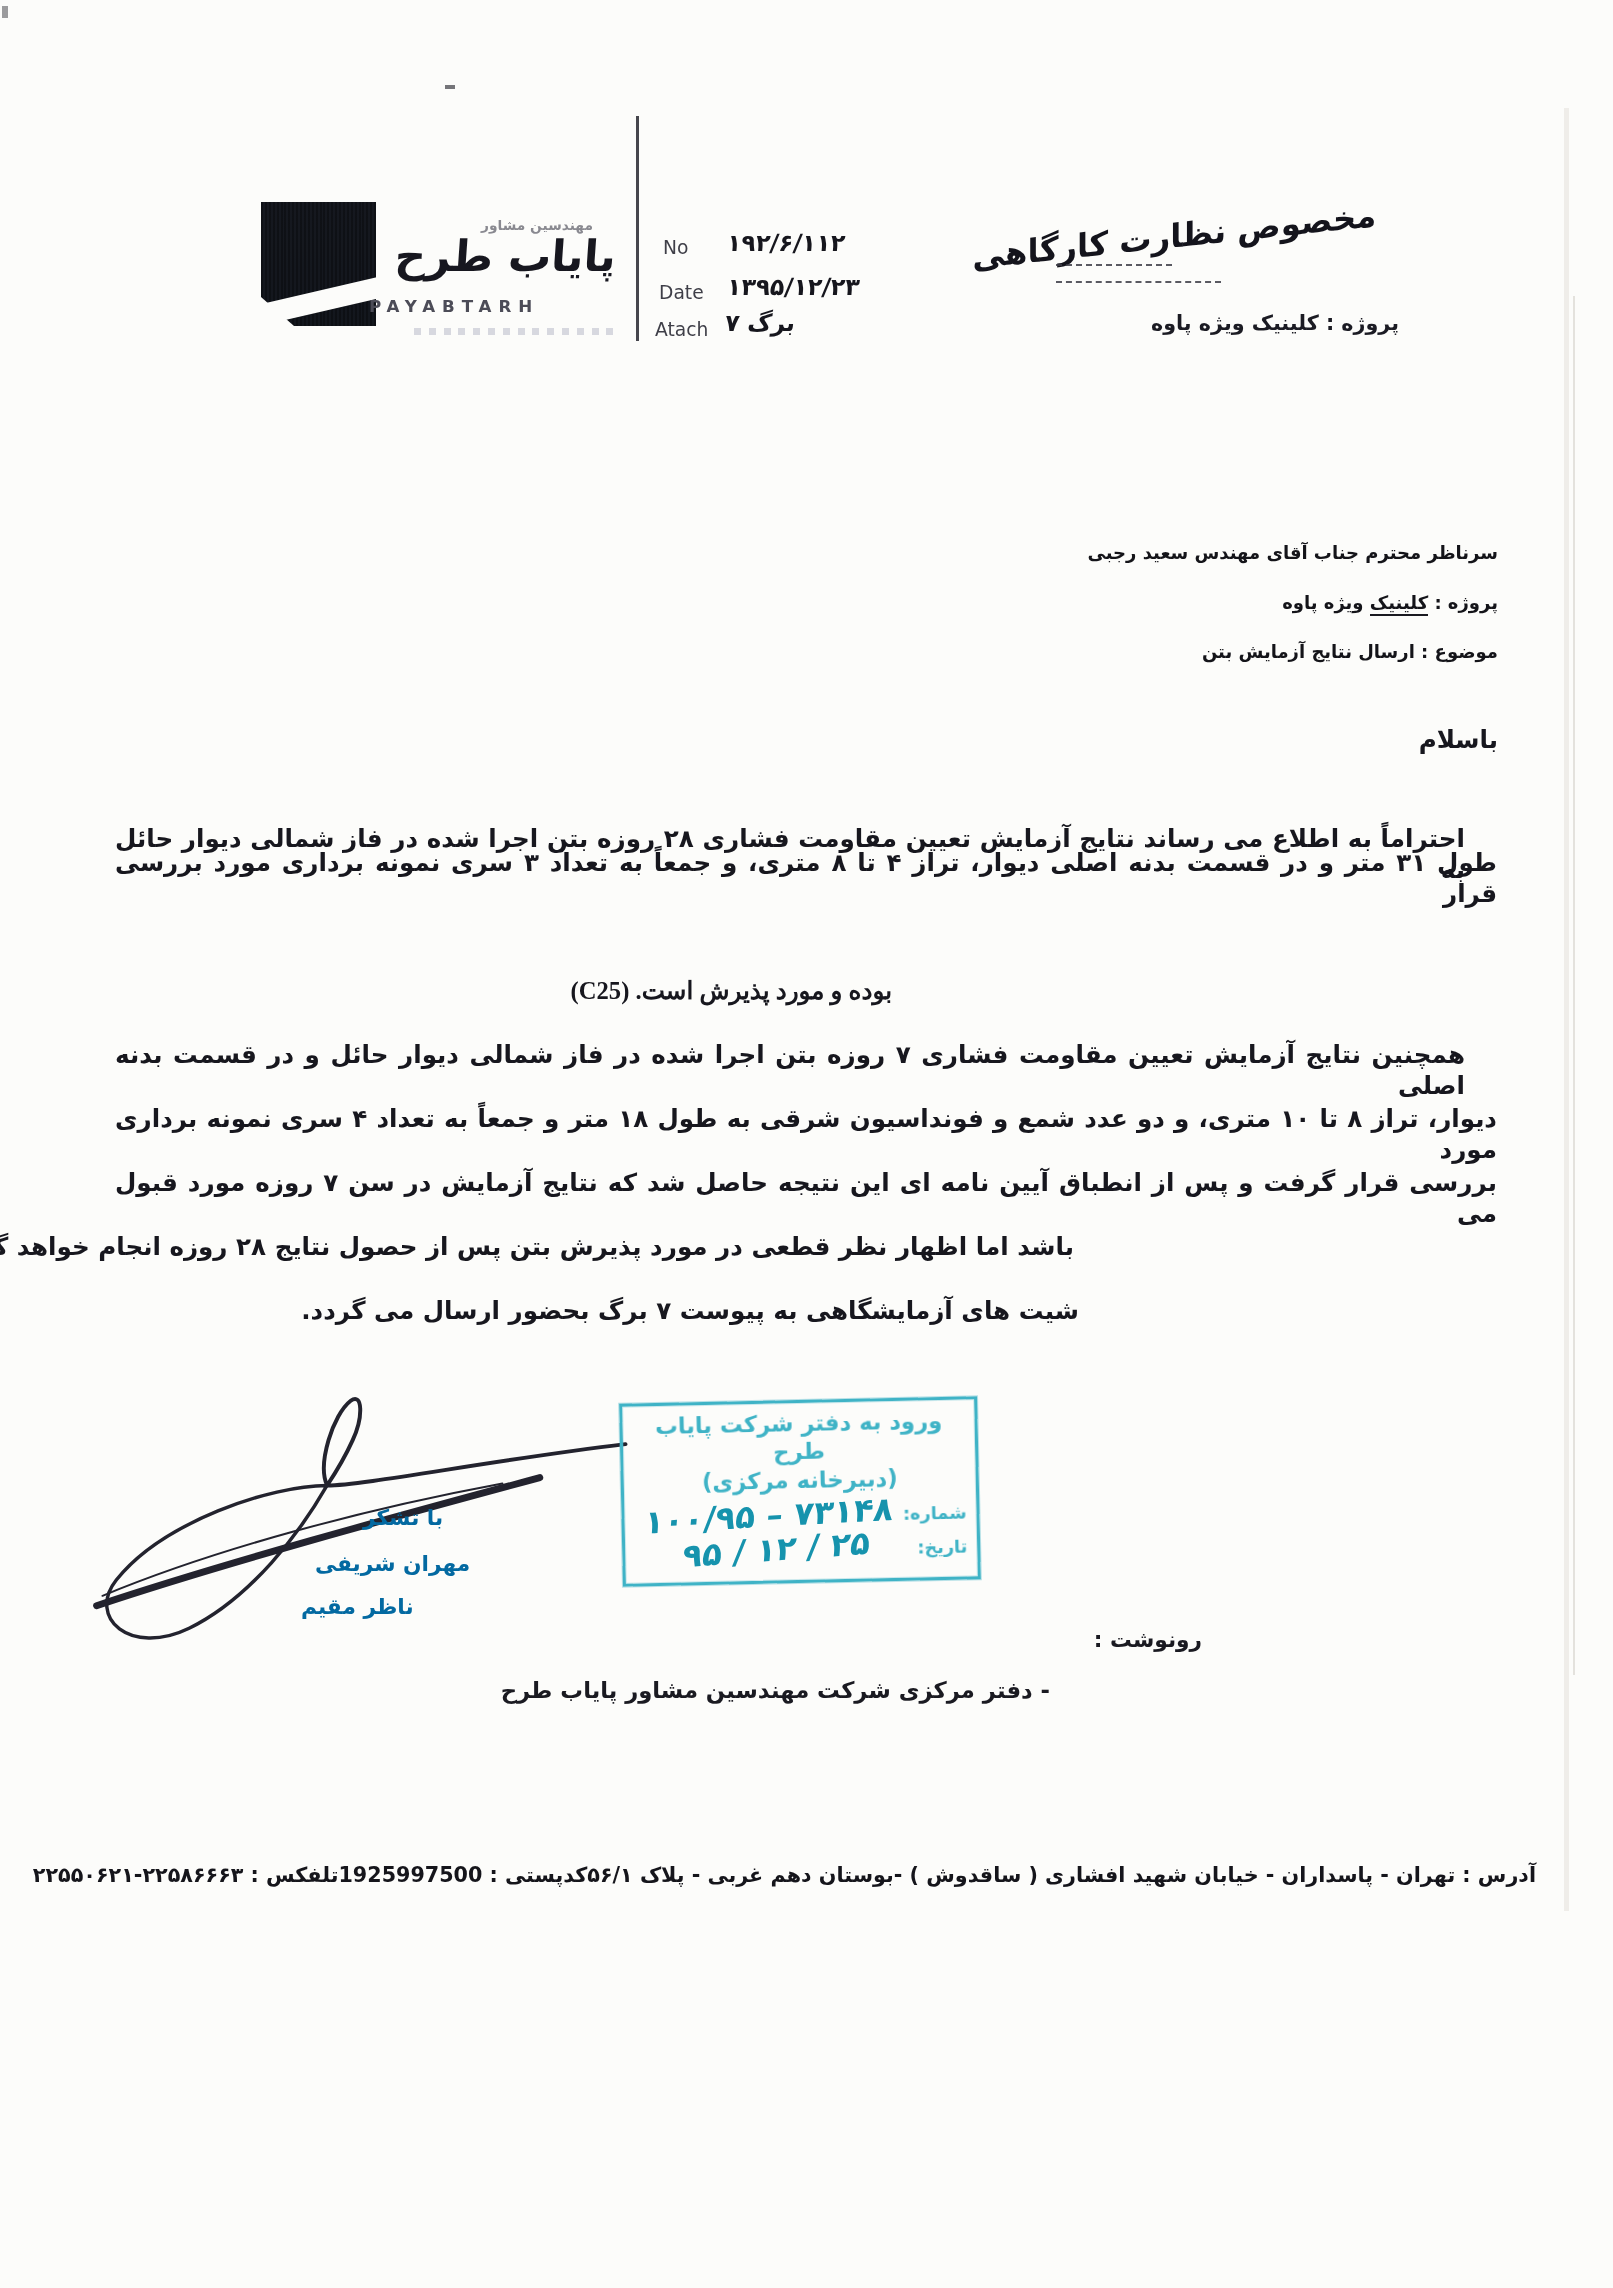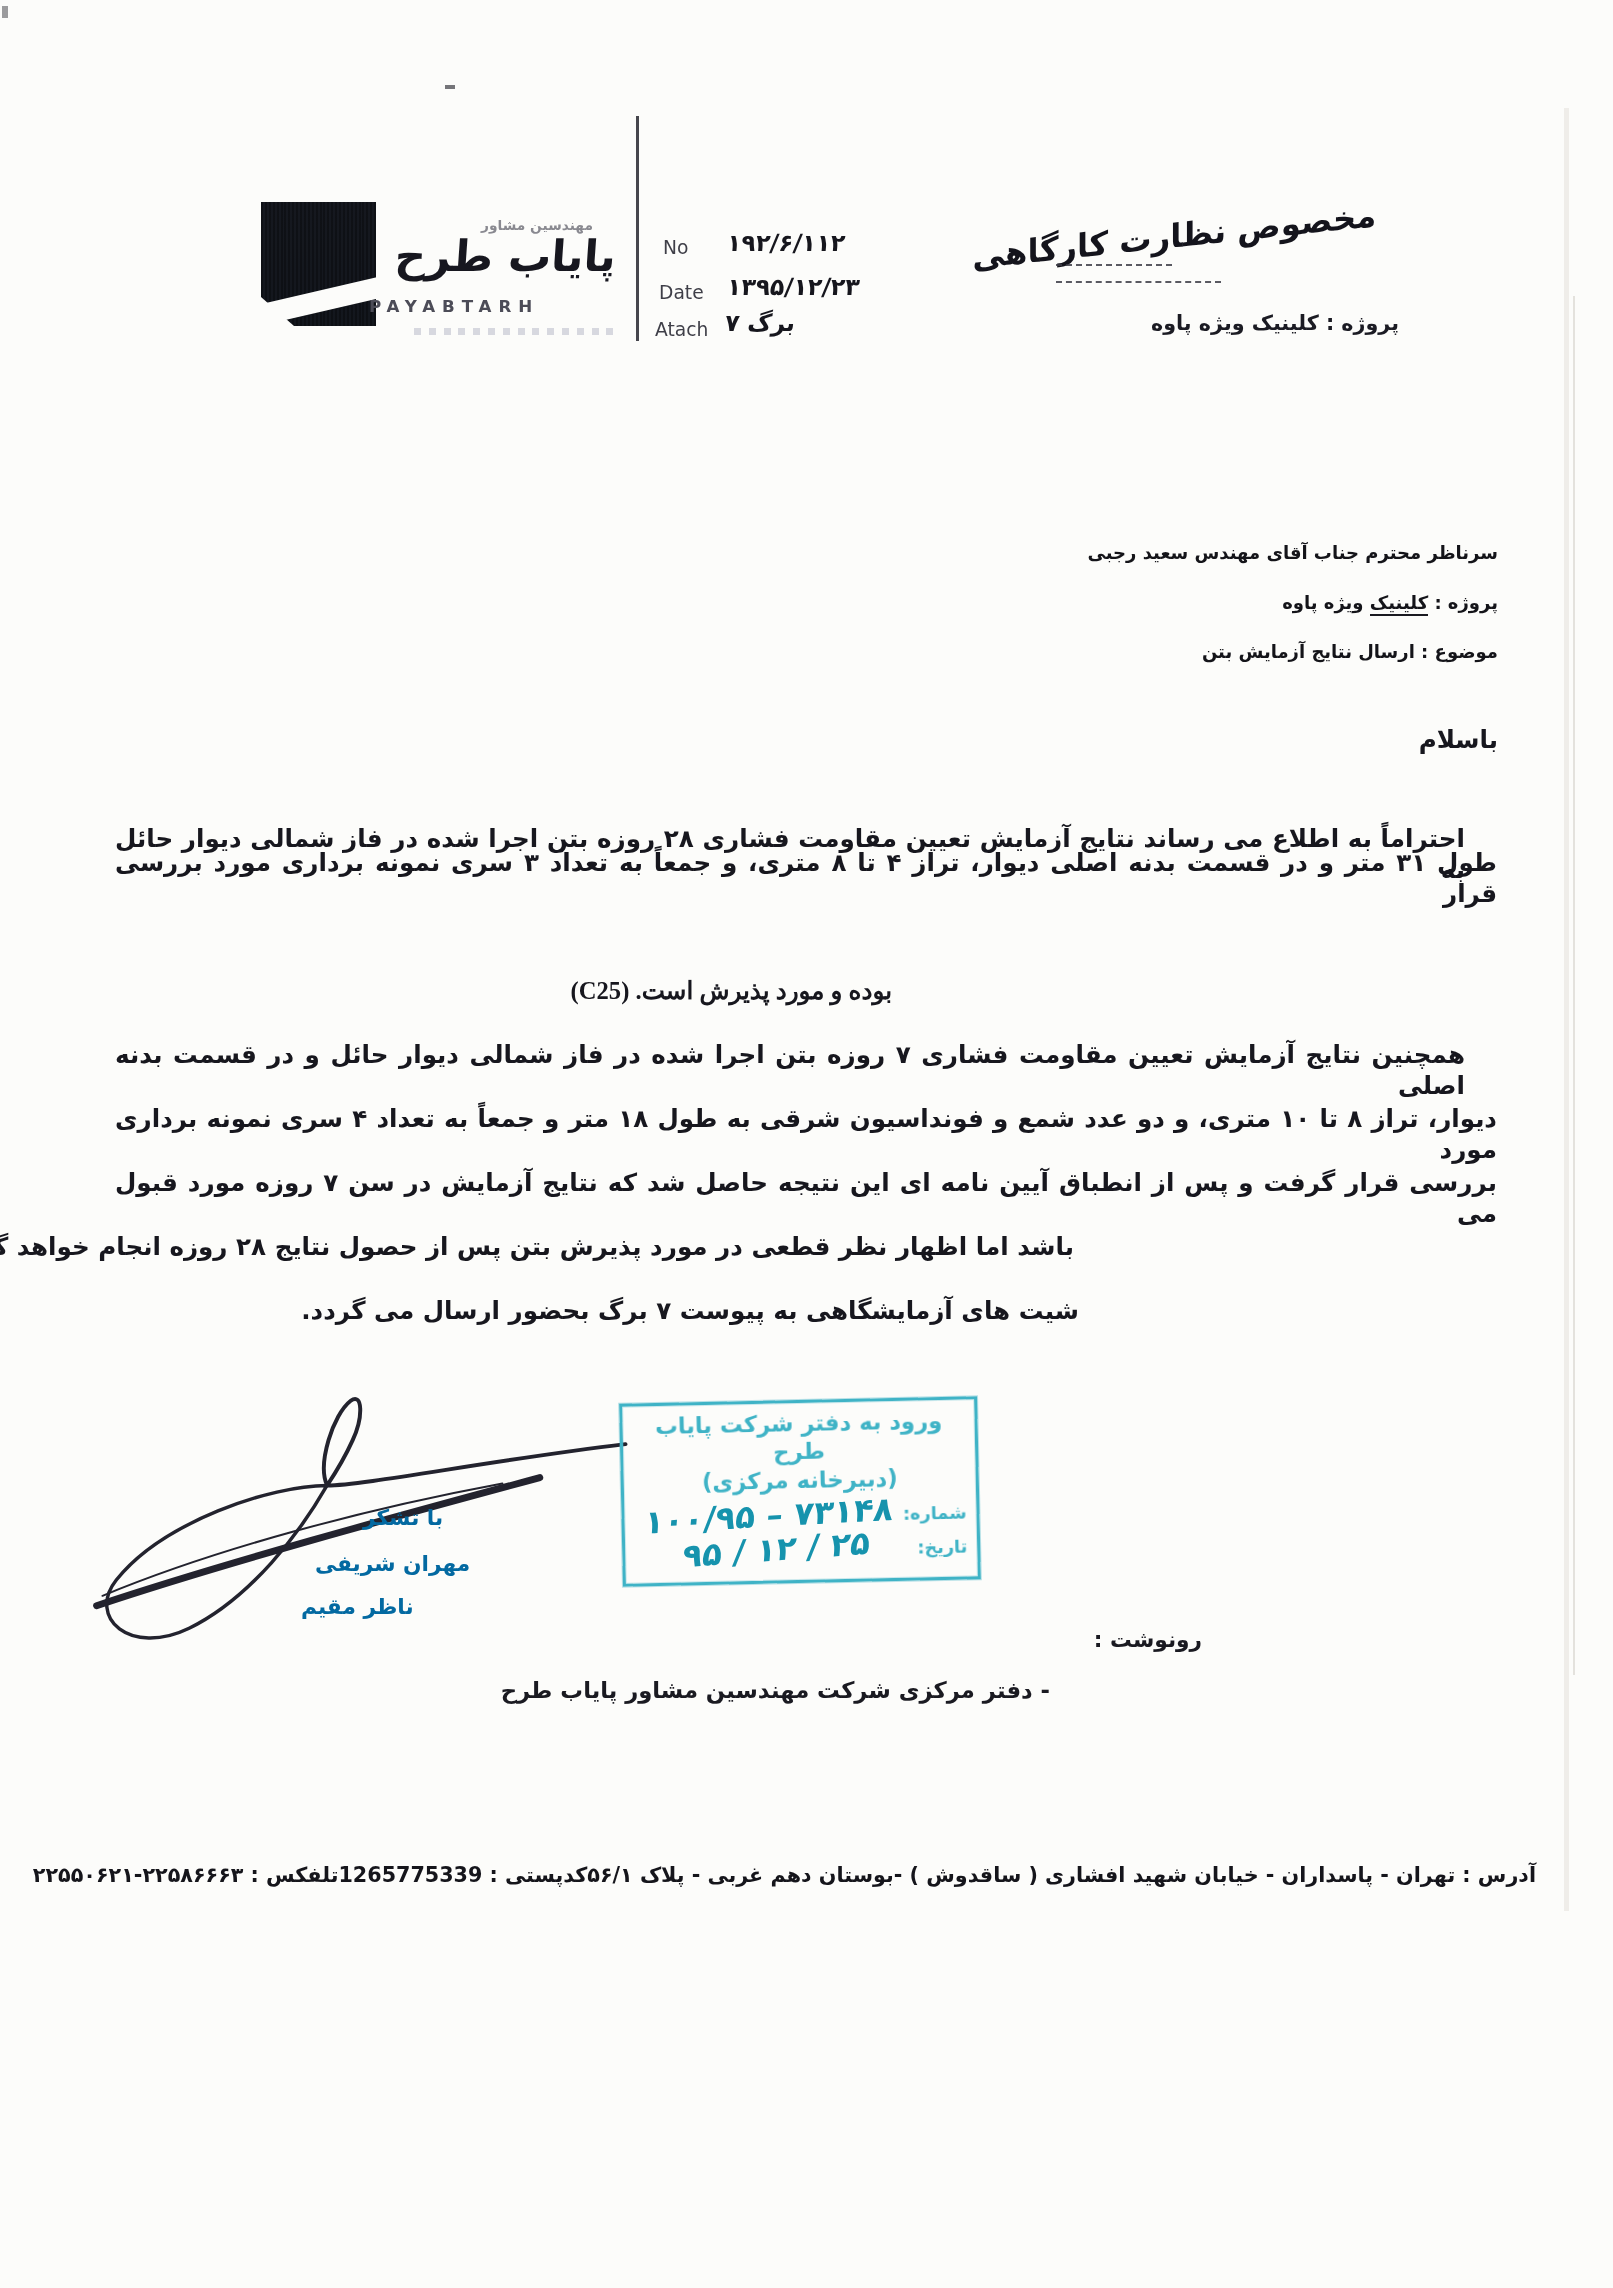--- a/index.html
+++ b/index.html
@@ -188,18 +188,18 @@
       <span class="stamp-label">تاریخ:</span>
       <span class="stamp-hand" style="transform:rotate(-3deg) skewX(-10deg);">۲۵ / ۱۲ / ۹۵</span>
     </div>
   </div>
 
   <div class="abs rtl nowrap cc-label">رونوشت :</div>
   <div class="abs rtl nowrap cc-item">-      دفتر مرکزی شرکت مهندسین مشاور پایاب طرح</div>
 
   <div class="abs footer">
     <span class="rtl">آدرس : تهران - پاسداران - خیابان شهید افشاری ( ساقدوش ) -بوستان دهم غربی - پلاک ۵۶/۱</span>
-    <span class="rtl">کدپستی : 1265775339</span>
+    <span class="rtl">کدپستی : 1925997500</span>
     <span class="rtl">تلفکس : ۲۲۵۸۶۶۶۳-۲۲۵۵۰۶۲۱</span>
   </div>
 
 </div>
 
 
 </body></html>

